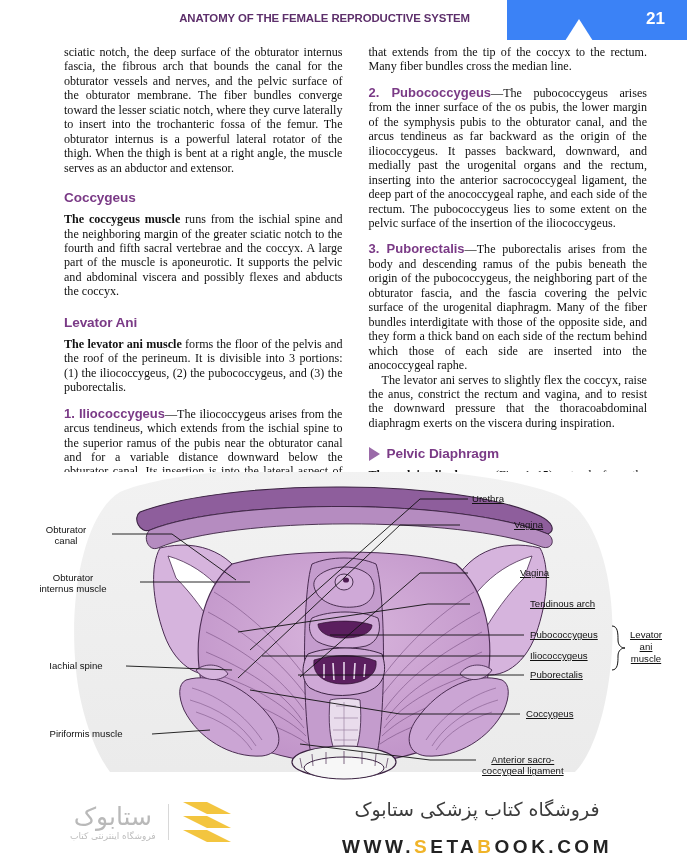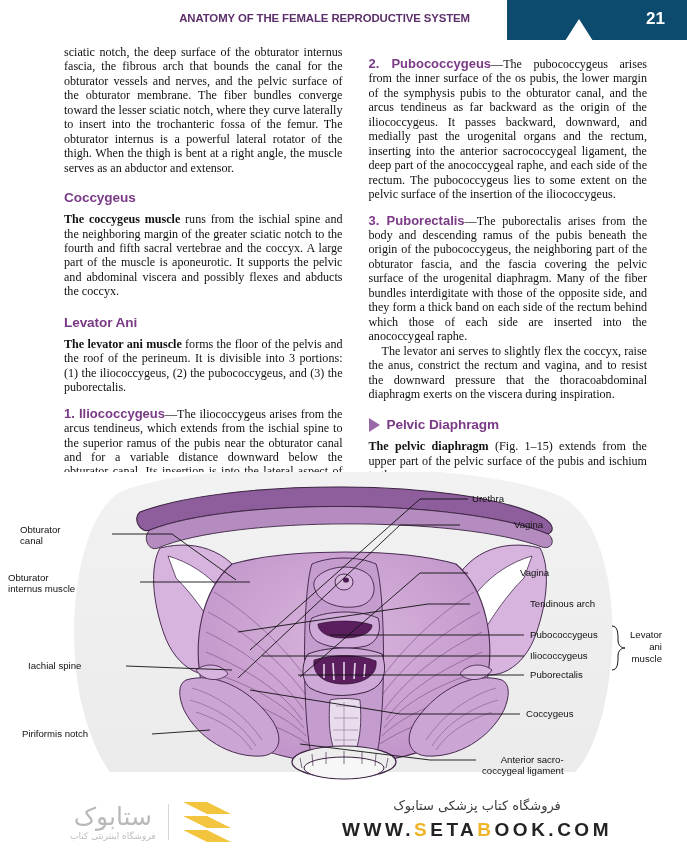--- a/index.html
+++ b/index.html
@@ -28,21 +28,21 @@
     font-size: 11.4px;
     letter-spacing: -0.1px;
     color: #5d2f6b;
     white-space: nowrap;
     padding-left: 36px;
   }
   .header-block {
     position: absolute;
     right: 0; top: 0;
     width: 180px; height: 40px;
-    background: #0c4a6e;
+    background: #3b82f6;
     overflow: hidden;
   }
   .header-notch {
     position: absolute;
     left: 58px; bottom: -1px;
     width: 0; height: 0;
     border-left: 14px solid transparent;
     border-right: 14px solid transparent;
     border-bottom: 22px solid #ffffff;
   }
@@ -115,22 +115,22 @@
   .fig-canvas { position:absolute; left:0; top:0; width:687px; height:322px; }
 
   .fig-label {
     position: absolute;
     font-family: "Liberation Sans", sans-serif;
     font-size: 9.6px;
     color: #111111;
     line-height: 11.4px;
     white-space: pre-line;
   }
-  .fig-label.r { text-align: right; }
-  .fig-label.l { text-align: left; }
+  .fig-label.r { text-align: center; text-decoration: underline; }
+  .fig-label.l { text-align: center; }
 
   
   .footer {
     position: absolute;
     left: 0; top: 794px;
     width: 687px; height: 60px;
     background: #ffffff;
   }
   .logo-wrap {
     position: absolute;
@@ -156,24 +156,24 @@
   .chev-mark { display:block; }
 
   .site-wrap {
     position: absolute;
     right: 45px; top: 4px;
     text-align: center;
     width: 330px;
   }
   .site-fa {
     font-family: "DejaVu Sans", sans-serif;
-    font-size: 13px;
+    font-size: 19px;
     color: #3c3c3c;
     direction: rtl;
-    margin-bottom: 6px;
+    margin-bottom: 16px;
   }
   .site-url {
     font-family: "Liberation Sans", sans-serif;
     font-size: 19px;
     font-weight: bold;
     color: #232323;
     letter-spacing: 3.5px;
   }
   .site-url .hl { color: #f0b429; }
 </style>
@@ -196,20 +196,21 @@
     <h3 class="sec-head first">Coccygeus</h3>
     <p class="body"><span class="bold">The coccygeus muscle</span><span> runs from the ischial spine and the neighboring margin of the greater sciatic notch to the fourth and fifth sacral vertebrae and the coccyx. A large part of the muscle is aponeurotic. It supports the pelvic and abdominal viscera and possibly flexes and abducts the coccyx.</span></p>
 
     <h3 class="sec-head">Levator Ani</h3>
     <p class="body"><span class="bold">The levator ani muscle</span><span> forms the floor of the pelvis and the roof of the perineum. It is divisible into 3 portions: (1) the iliococcygeus, (2) the pubococcygeus, and (3) the puborectalis.</span></p>
 
     <p class="body gap"><span class="run-in">1. Iliococcygeus</span><span>—The iliococcygeus arises from the arcus tendineus, which extends from the ischial spine to the superior ramus of the pubis near the obturator canal and for a variable distance downward below the obturator canal. Its insertion is into the lateral aspect of the coccyx and the raphe</span></p>
   </div>
 
   <div class="col">
+    <p class="body">that extends from the tip of the coccyx to the rectum. Many fiber bundles cross the median line.</p>
 
     <p class="body gap"><span class="run-in">2. Pubococcygeus</span><span>—The pubococcygeus arises from the inner surface of the os pubis, the lower margin of the symphysis pubis to the obturator canal, and the arcus tendineus as far backward as the origin of the iliococcygeus. It passes backward, downward, and medially past the urogenital organs and the rectum, inserting into the anterior sacrococcygeal ligament, the deep part of the anococcygeal raphe, and each side of the rectum. The pubococcygeus lies to some extent on the pelvic surface of the insertion of the iliococcygeus.</span></p>
 
     <p class="body gap"><span class="run-in">3. Puborectalis</span><span>—The puborectalis arises from the body and descending ramus of the pubis beneath the origin of the pubococcygeus, the neighboring part of the obturator fascia, and the fascia covering the pelvic surface of the urogenital diaphragm. Many of the fiber bundles interdigitate with those of the opposite side, and they form a thick band on each side of the rectum behind which those of each side are inserted into the anococcygeal raphe.</span></p>
 
     <p class="body indent">The levator ani serves to slightly flex the coccyx, raise the anus, constrict the rectum and vagina, and to resist the downward pressure that the thoracoabdominal diaphragm exerts on the viscera during inspiration.</p>
 
     <h3 class="sec-head with-tri">
         <span class="tri"></span>
         <span>Pelvic Diaphragm</span>
@@ -351,21 +352,21 @@
     <g stroke="#111111" stroke-width="1" fill="none">
       <path d="M612 154 C618 154 618 162 618 168 C618 174 622 176 625 176 C622 176 618 178 618 184 C618 190 618 198 612 198"></path>
     </g>
   </svg>
 
   <div class="fig-label l" style="left:20px; top:52px; width:92px;">Obturator
 canal</div>
   <div class="fig-label l" style="left:8px; top:100px; width:130px;">Obturator
 internus muscle</div>
   <div class="fig-label l" style="left:28px; top:188px; width:96px;">Iachial spine</div>
-  <div class="fig-label l" style="left:22px; top:256px; width:128px;">Piriformis notch</div>
+  <div class="fig-label l" style="left:22px; top:256px; width:128px;">Piriformis muscle</div>
 
   <div class="fig-label r" style="left:472px; top:21px;">Urethra</div>
   <div class="fig-label r" style="left:514px; top:47px;">Vagina</div>
   <div class="fig-label r" style="left:520px; top:95px;">Vagina</div>
   <div class="fig-label r" style="left:530px; top:126px;">Tendinous arch</div>
   <div class="fig-label r" style="left:530px; top:157px;">Pubococcygeus</div>
   <div class="fig-label r" style="left:530px; top:178px;">Iliococcygeus</div>
   <div class="fig-label r" style="left:530px; top:197px;">Puborectalis</div>
   <div class="fig-label r" style="left:526px; top:236px;">Coccygeus</div>
   <div class="fig-label r" style="left:482px; top:282px;">Anterior sacro-

